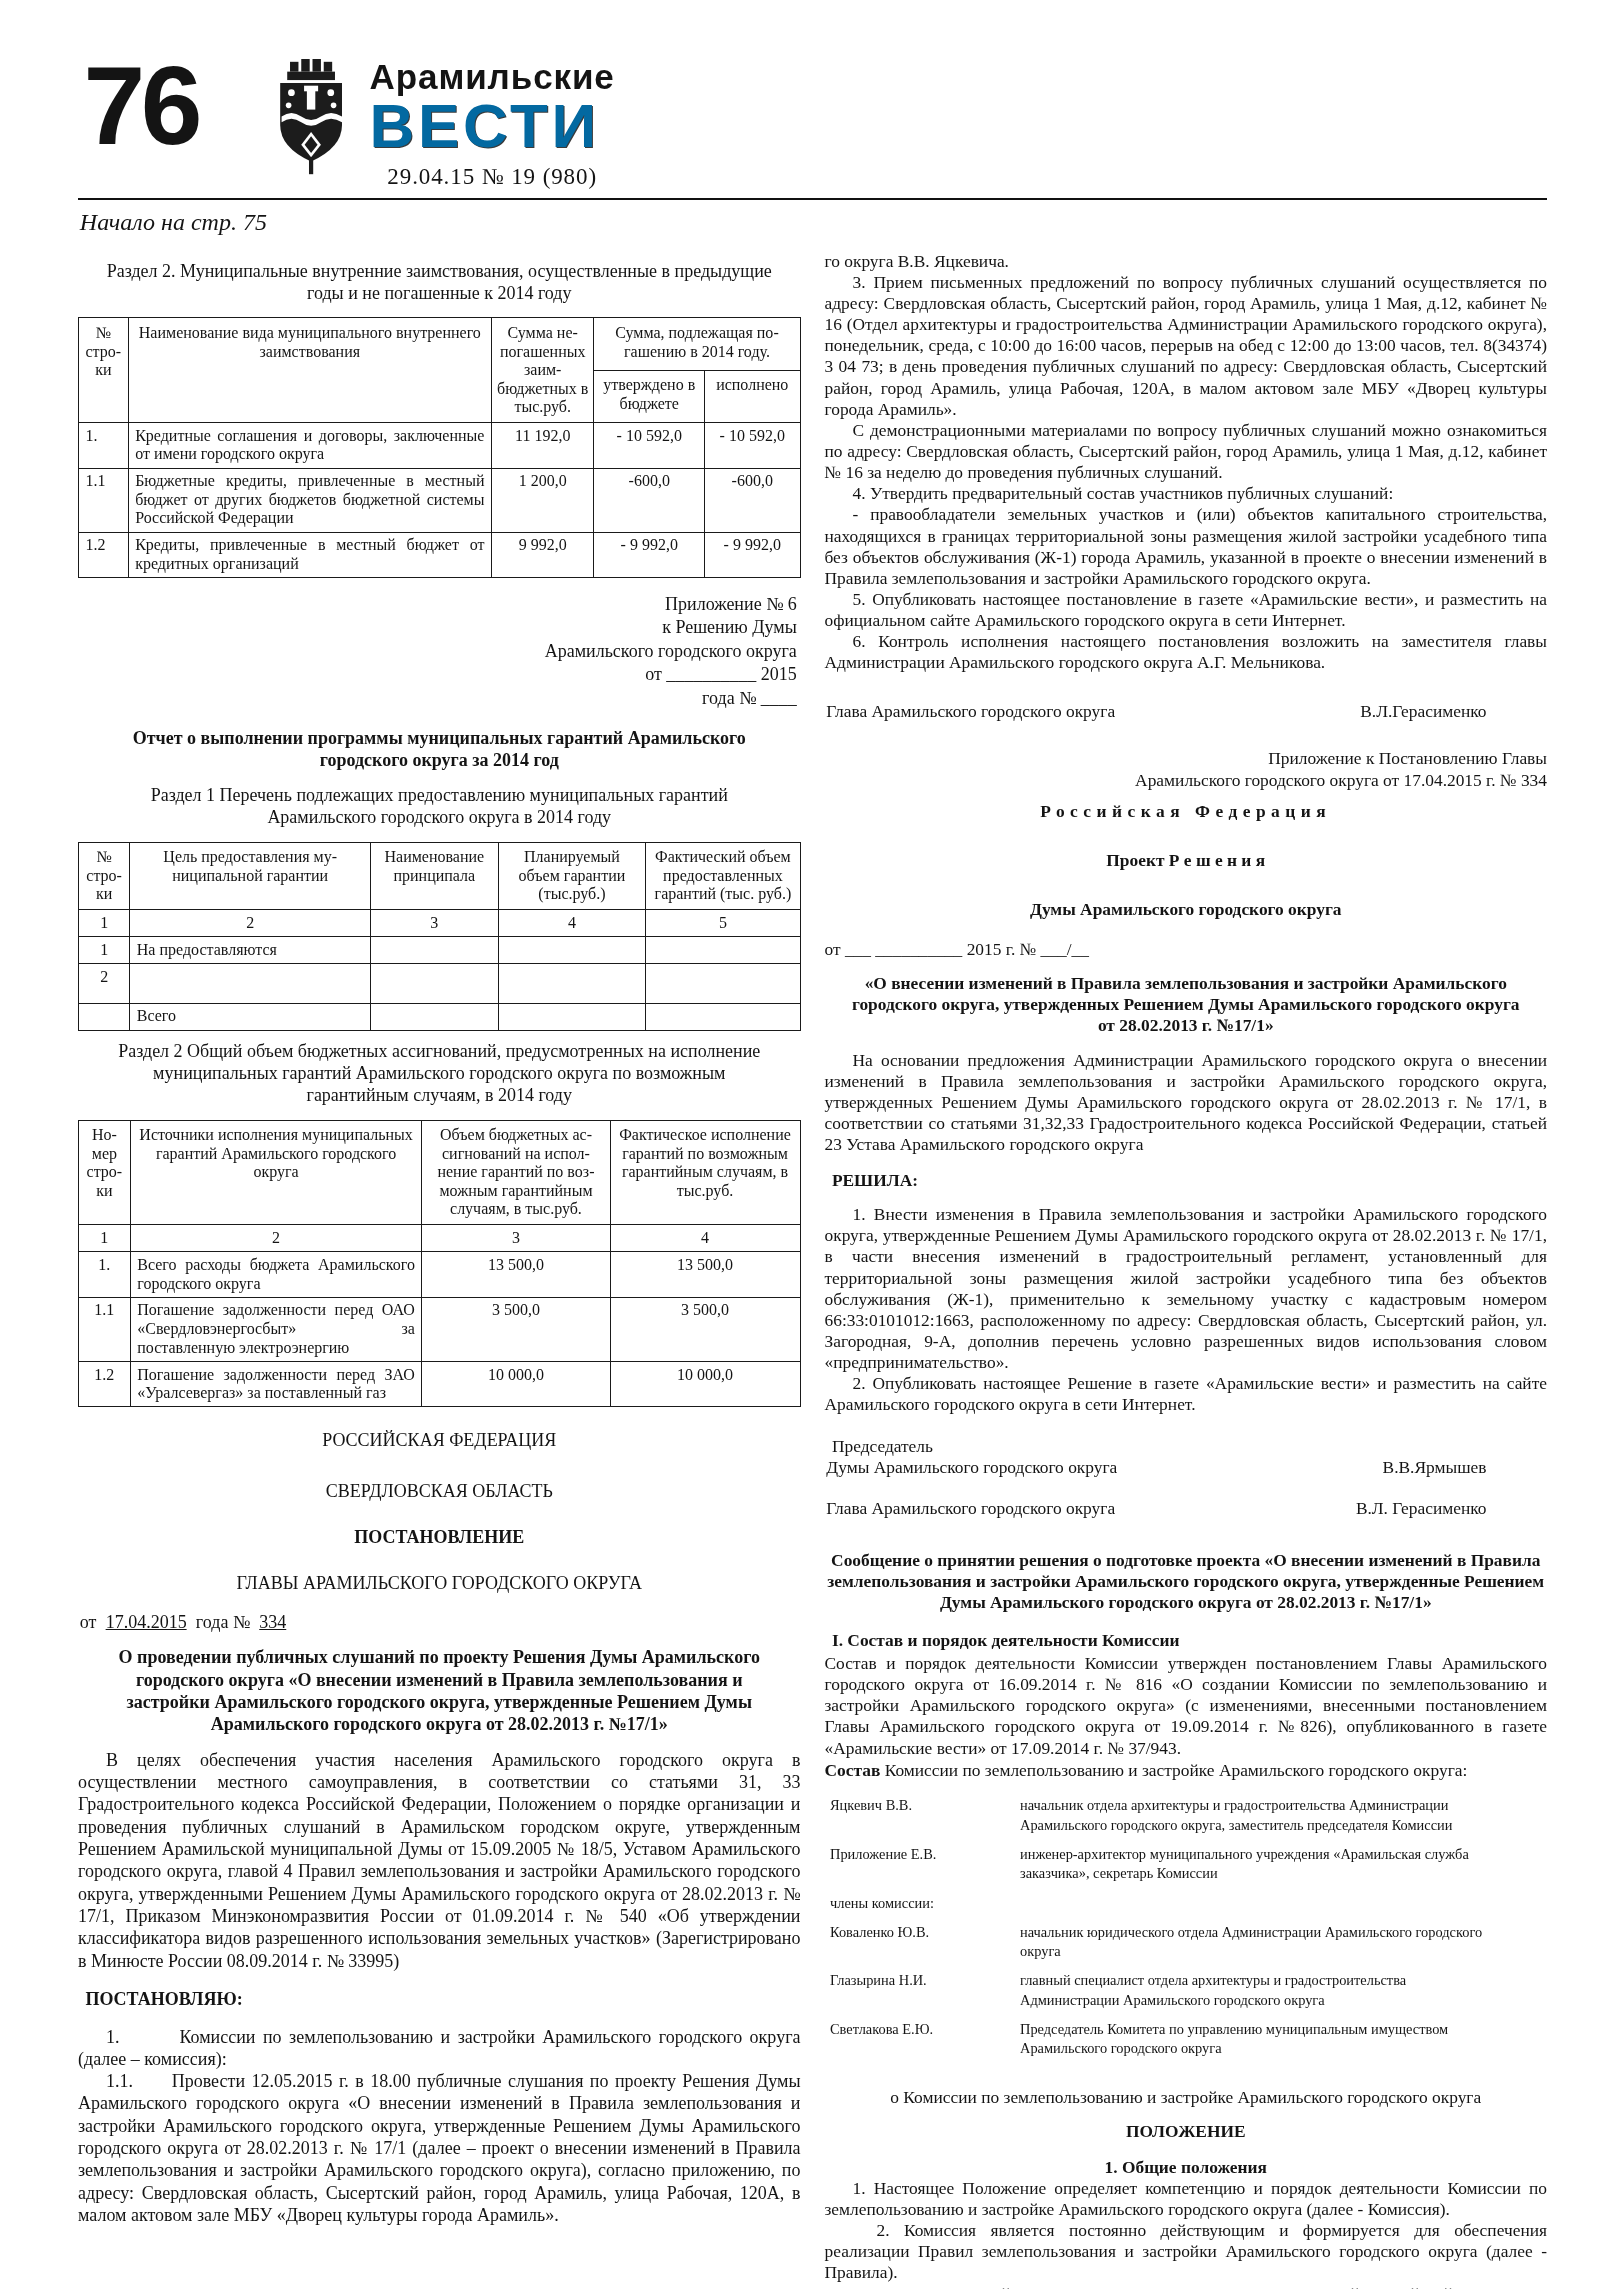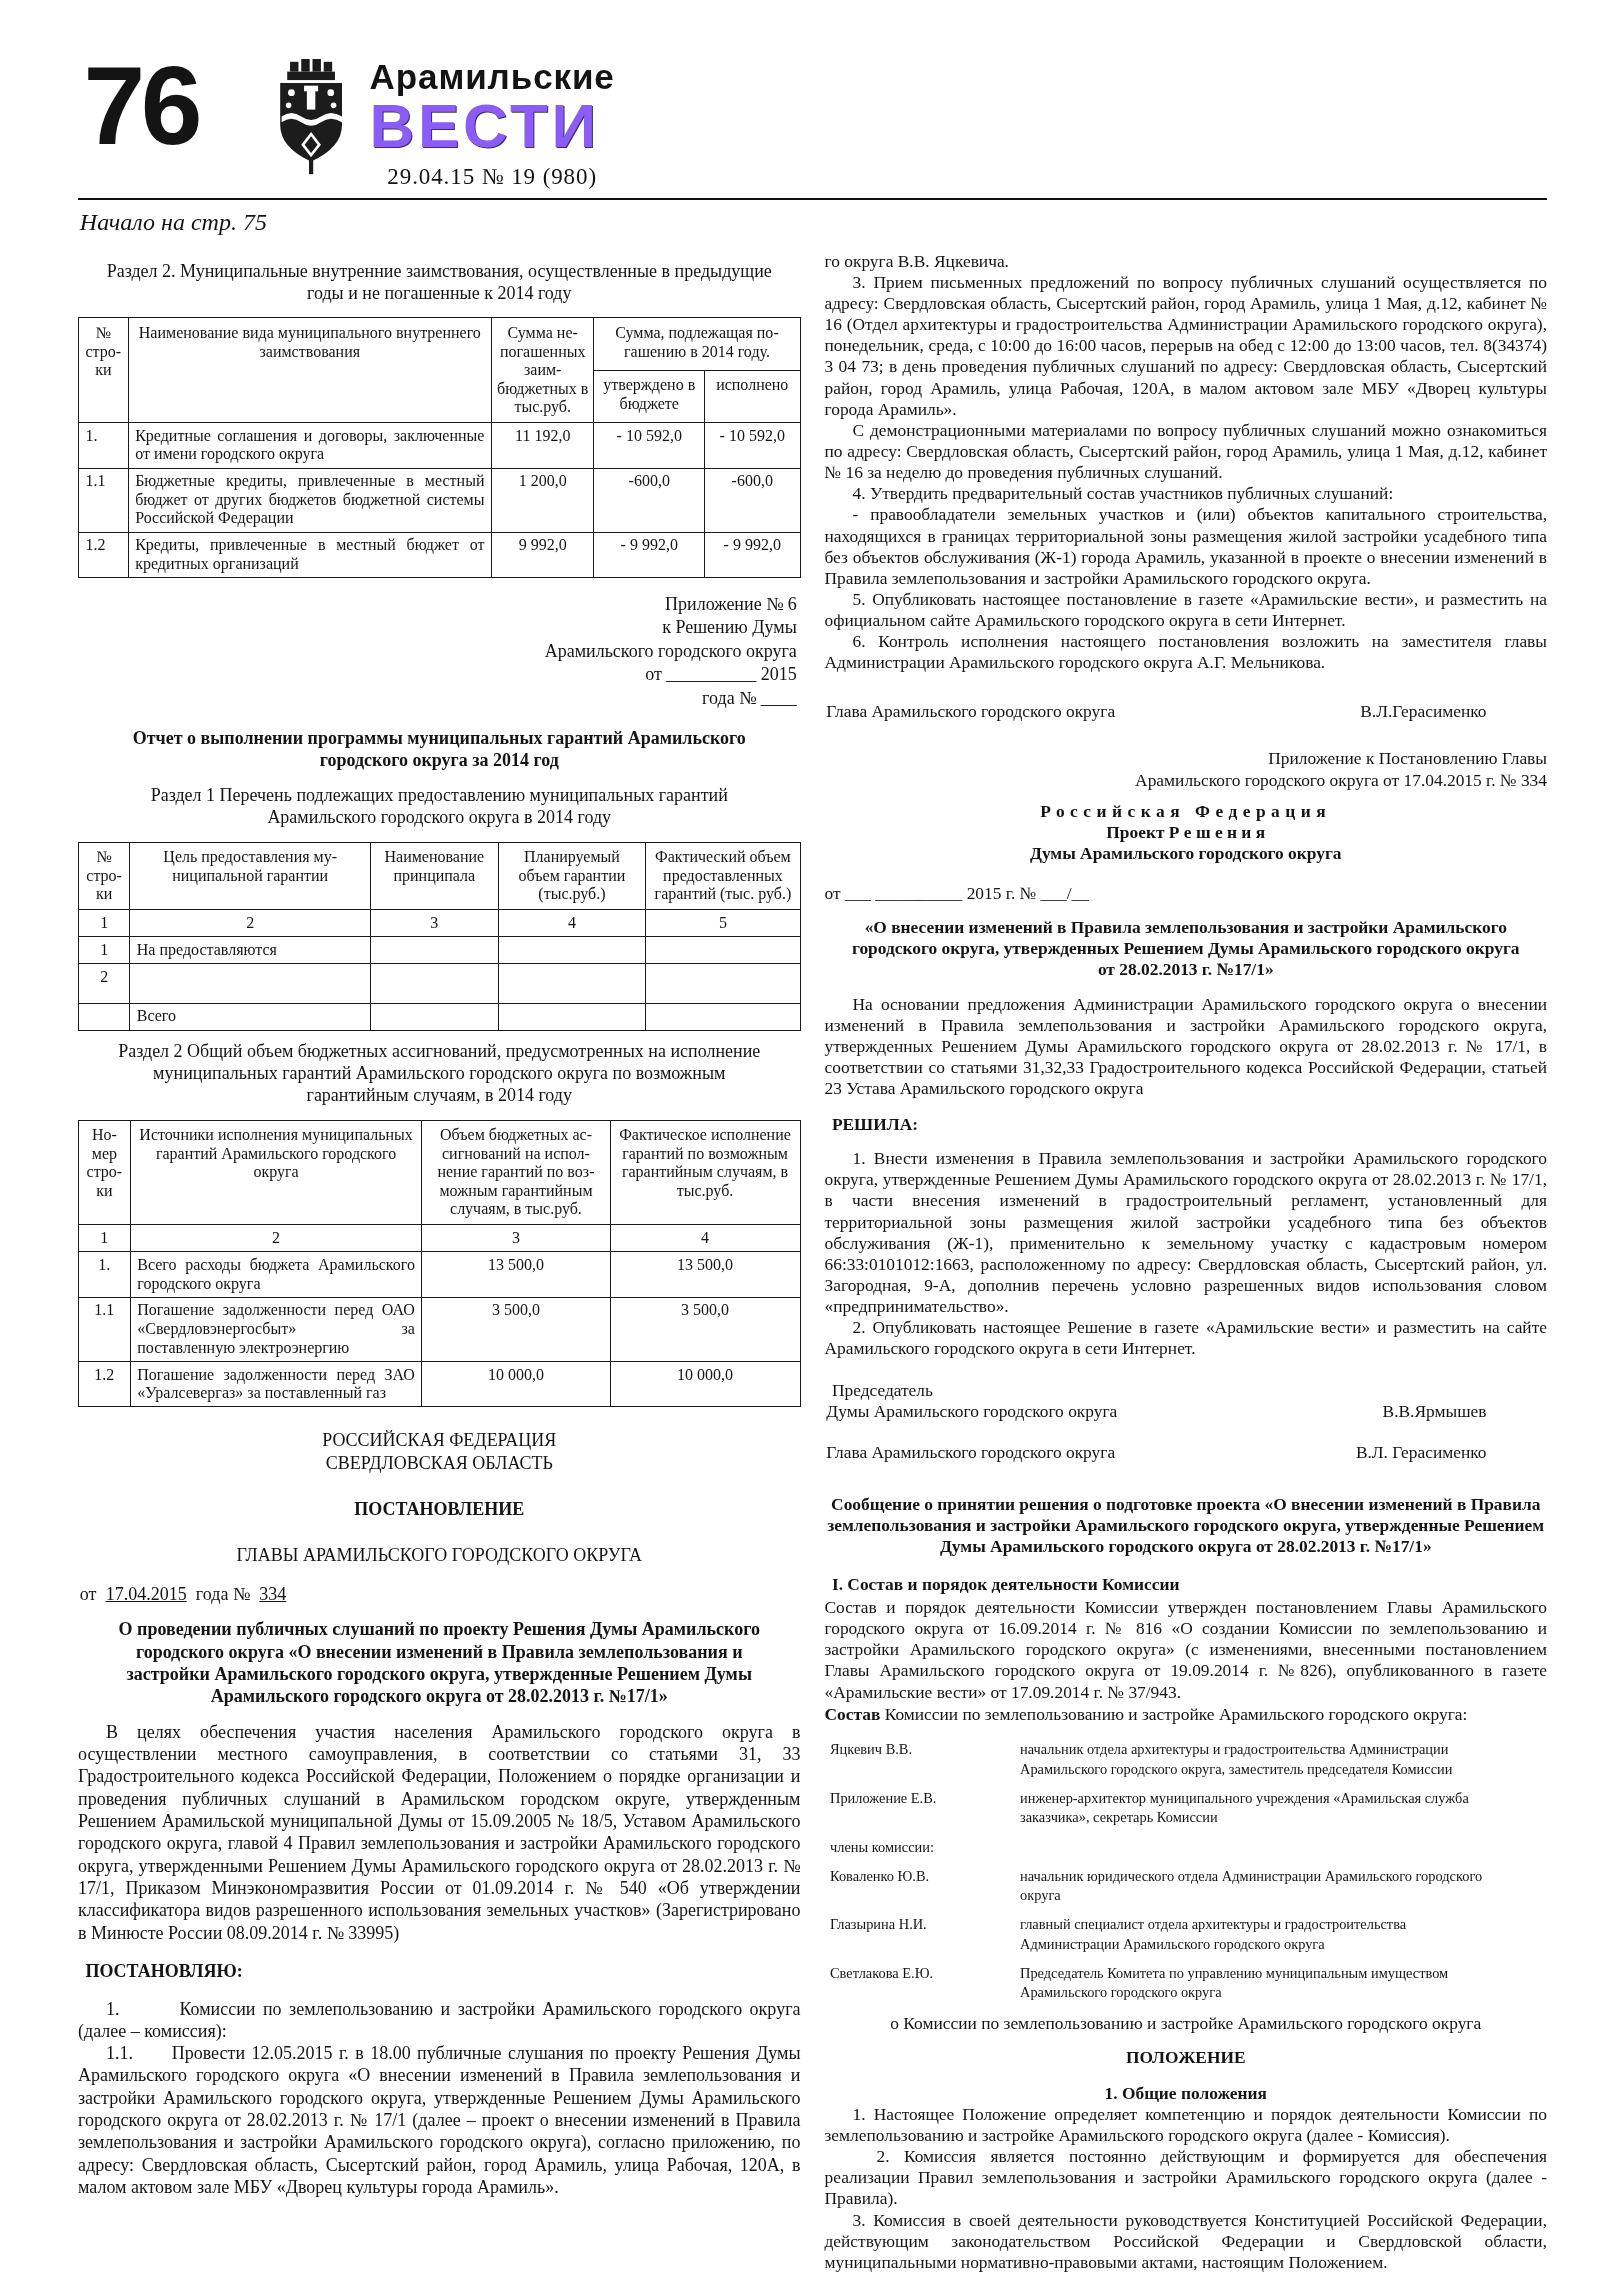--- a/index.html
+++ b/index.html
@@ -8,29 +8,29 @@
     font-family:"Liberation Serif", serif;position:relative;overflow:hidden;
     padding:48px 72px 28px 78px;margin:0 auto;
   }
   
   .masthead{display:flex;align-items:flex-start;height:146px;}
   .pageno{font-family:"Liberation Sans",sans-serif;font-weight:900;font-size:111px;line-height:1.05;letter-spacing:-4.6px;margin-left:5.5px;}
   .brand{display:flex;margin-left:72px;margin-top:11px;gap:14.8px;}
   .crest{width:85px;height:118px;flex:0 0 auto;}
   .brand-text{display:flex;flex-direction:column;}
   .name-top{font-family:"Liberation Sans",sans-serif;font-weight:700;font-size:35px;line-height:1.05;letter-spacing:0.9px;}
-  .name-main{font-family:"Liberation Sans",sans-serif;font-weight:800;font-size:62px;line-height:0.98;color:#8b5cf6;letter-spacing:3.7px;text-shadow:0.9px 0.9px 0 #3a3a3a;}
+  .name-main{font-family:"Liberation Sans",sans-serif;font-weight:800;font-size:62px;line-height:0.98;color:#0369a1;letter-spacing:3.7px;text-shadow:0.9px 0.9px 0 #3a3a3a;}
   .issue{font-size:23px;margin-top:7.4px;text-align:center;letter-spacing:0.9px;}
   .rule{border-top:2.8px solid #111;margin-top:3.7px;}
   .continued{font-style:italic;font-size:24px;margin:9.2px 0 14.8px 1.8px;}
   
   .columns{display:flex;gap:24px;align-items:flex-start;}
   .col{width:723px;font-size:18px;line-height:1.24;text-align:justify;}
   .col.right{font-size:17.4px;line-height:1.215;}
-  .center{text-align:center;}
+  .center{text-align:center;margin-top:28px;}
   .bold{font-weight:bold;}
   .ital{}
   .sec-title{text-align:center;margin:9.2px 24px 13px;text-indent:0;}
   .par{margin:0;text-indent:28px;}
   .nopad{text-indent:0;}
   .blockgap{margin-top:11px;}
   .u{text-decoration:underline;}
   
   table.tbl{border-collapse:collapse;width:100%;font-size:16px;line-height:1.16;margin:5.5px 0 9.2px;}
   table.tbl td{border:1.8px solid #1a1a1a;padding:3.7px 6.5px;vertical-align:top;}

